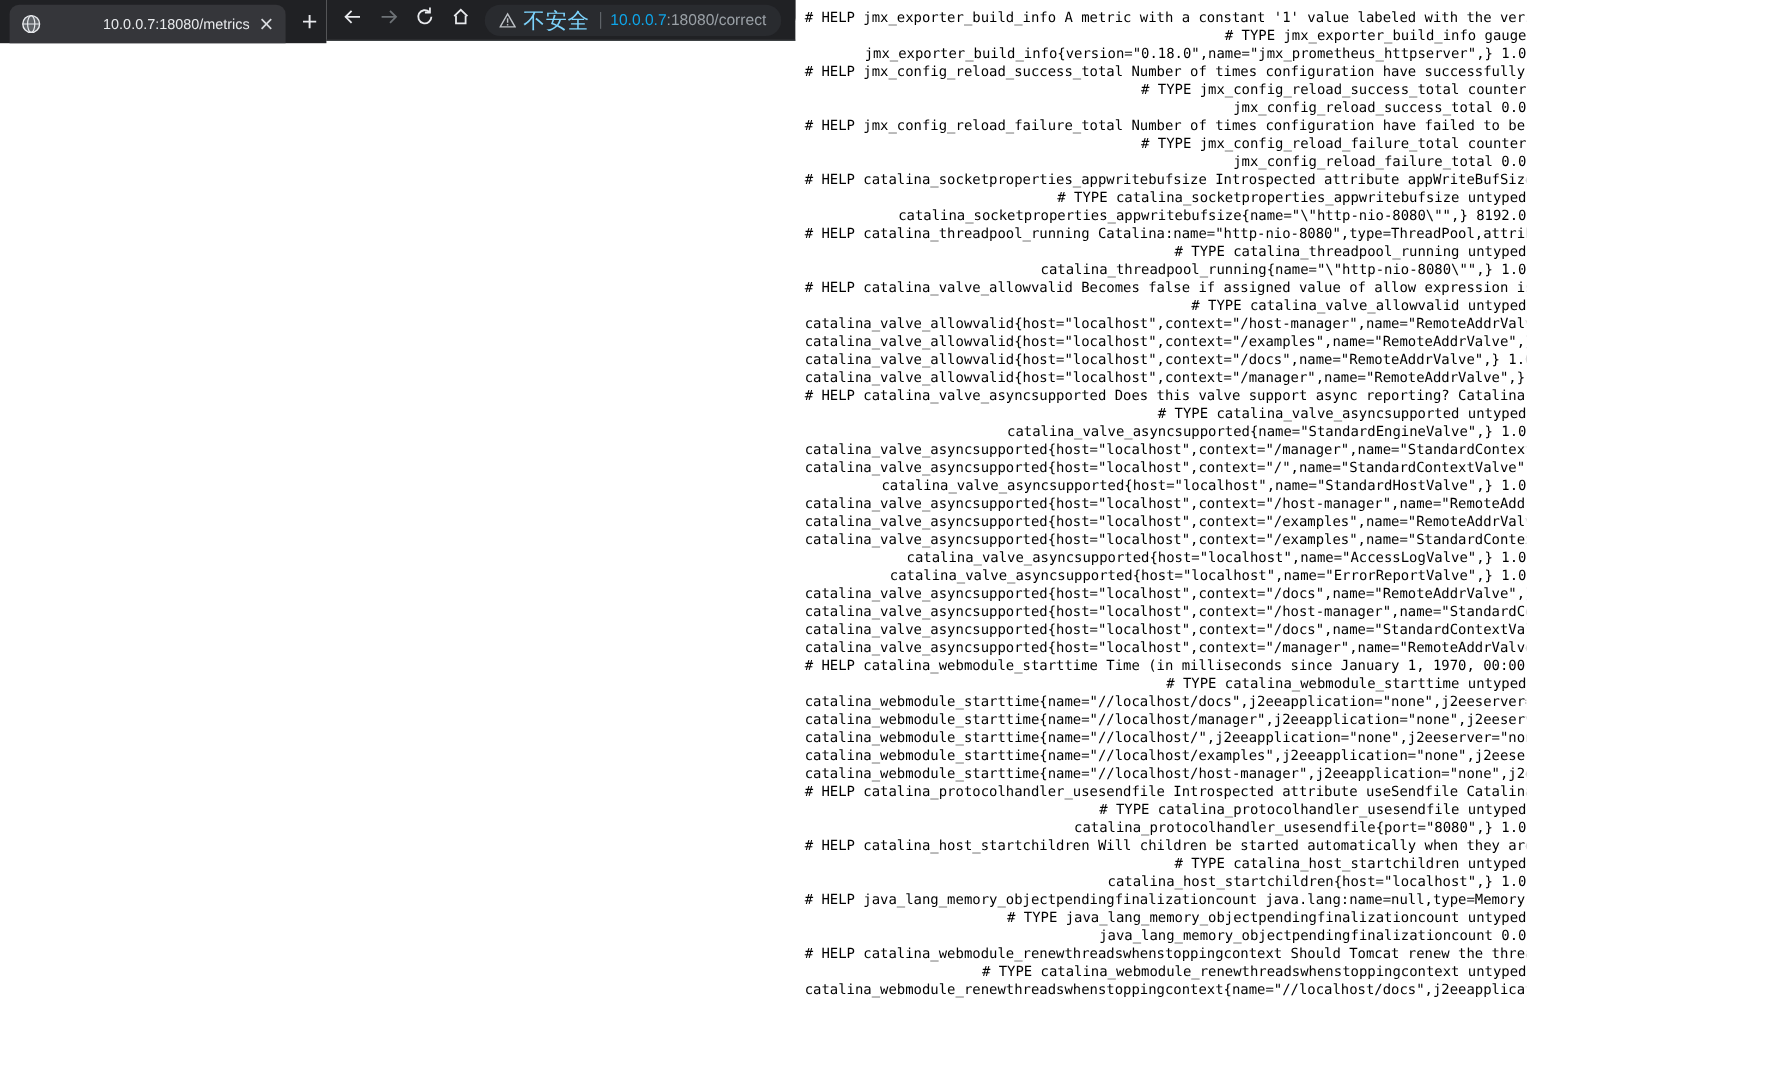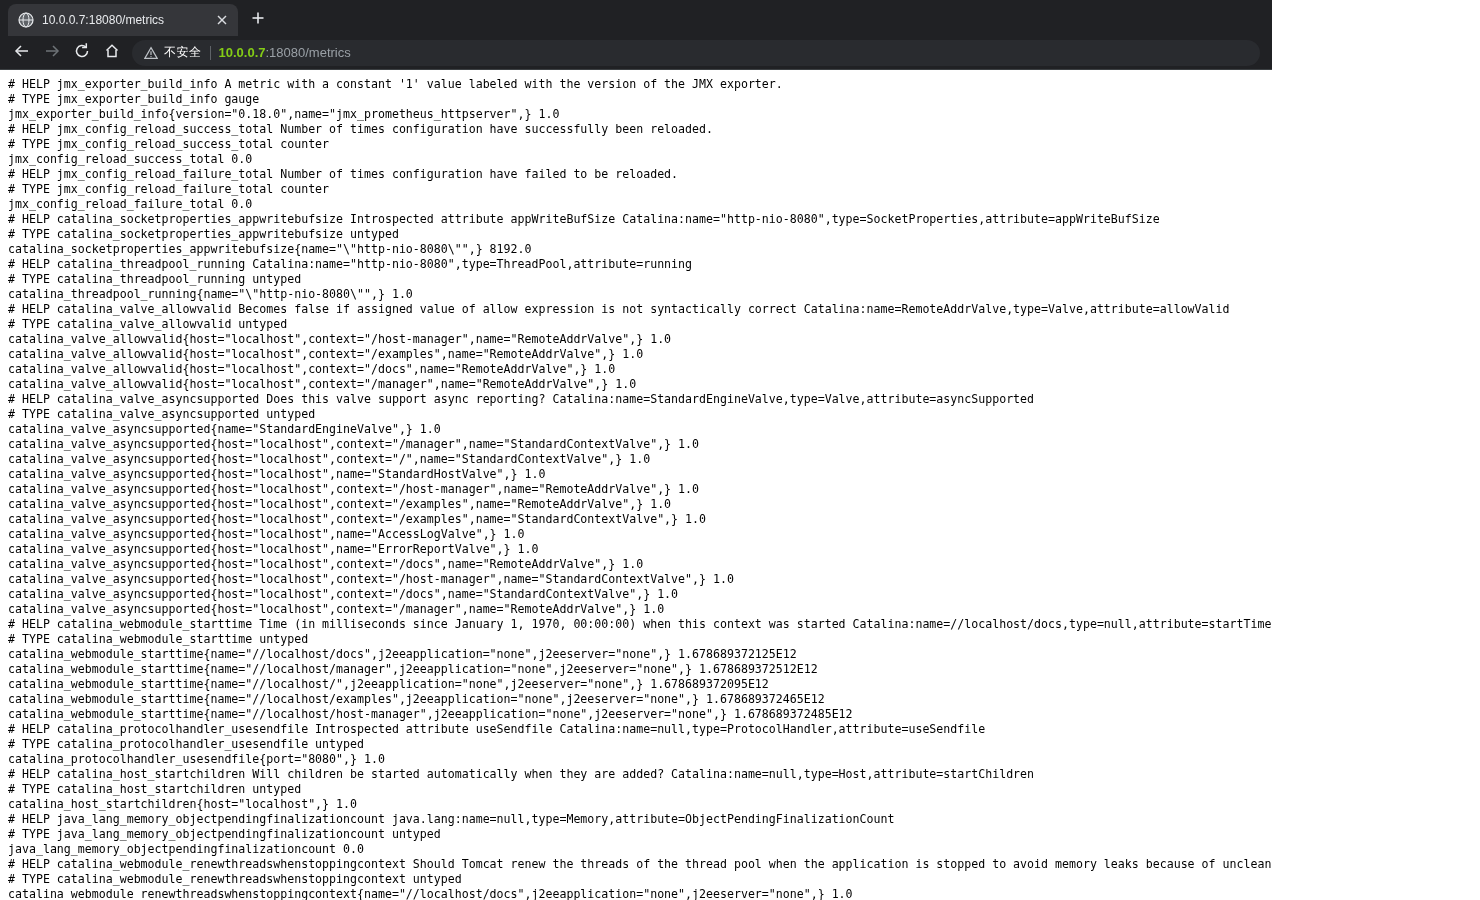--- a/index.html
+++ b/index.html
@@ -12,22 +12,23 @@
     height: 900px;
     overflow: hidden;
     font-family: "Liberation Sans", sans-serif;
   }
 
   
   .browser {
     width: 1272px;
     height: 900px;
     display: flex;
-    flex-direction: column;
+    flex-direction: row;
     background: #ffffff;
+    text-align: right;
   }
 
   .tabstrip {
     height: 36px;
     background: #202124;
     display: flex;
     align-items: flex-end;
     padding: 0;
     position: relative;
     flex: 0 0 auto;
@@ -125,22 +126,22 @@
 
   .omnibox .warn-icon {
     width: 14px;
     height: 14px;
     flex: 0 0 14px;
     margin-right: 6px;
     display: block;
   }
 
   .not-secure {
-    color: #ffffff;
-    font-size: 12px;
+    color: #7dd3fc;
+    font-size: 18px;
     white-space: nowrap;
     font-family: Liberation Mono, monospace;
     letter-spacing: 0.5px;
   }
 
   .omni-sep {
     width: 1px;
     height: 14px;
     background: #5f6368;
     margin: 0 8px;
@@ -148,22 +149,22 @@
   }
 
   .url {
     font-size: 13px;
     white-space: nowrap;
     overflow: hidden;
     color: #9aa0a6;
     font-family: "Liberation Sans", sans-serif;
   }
   .url .host {
-    color: #84cc16;
-    font-weight: bold;
+    color: #0ea5e9;
+    font-weight: normal;
   }
 
   
   .viewport {
     flex: 1 1 auto;
     background: #ffffff;
     overflow: hidden;
     position: relative;
     border-radius: 18px;
   }
@@ -249,21 +250,21 @@
     <div class="omnibox">
       <span class="warn-icon">
         <svg width="14" height="14" viewBox="0 0 14 14">
           <path d="M7 1.6 L13.2 12.4 L0.8 12.4 Z" fill="none" stroke="#bdc1c6" stroke-width="1.2"></path>
           <line x1="7" y1="5.2" x2="7" y2="9" stroke="#bdc1c6" stroke-width="1.2"></line>
           <circle cx="7" cy="10.6" r="0.7" fill="#bdc1c6"></circle>
         </svg>
       </span>
       <span class="not-secure">不安全</span>
       <span class="omni-sep"></span>
-      <span class="url"><span class="host">10.0.0.7</span><span>:18080/metrics</span></span>
+      <span class="url"><span class="host">10.0.0.7</span><span>:18080/correct</span></span>
     </div>
   </div>
 
   <div class="viewport">
     <pre class="metrics" id="metrics-pre"># HELP jmx_exporter_build_info A metric with a constant '1' value labeled with the version of the JMX exporter.
 # TYPE jmx_exporter_build_info gauge
 jmx_exporter_build_info{version="0.18.0",name="jmx_prometheus_httpserver",} 1.0
 # HELP jmx_config_reload_success_total Number of times configuration have successfully been reloaded.
 # TYPE jmx_config_reload_success_total counter
 jmx_config_reload_success_total 0.0

